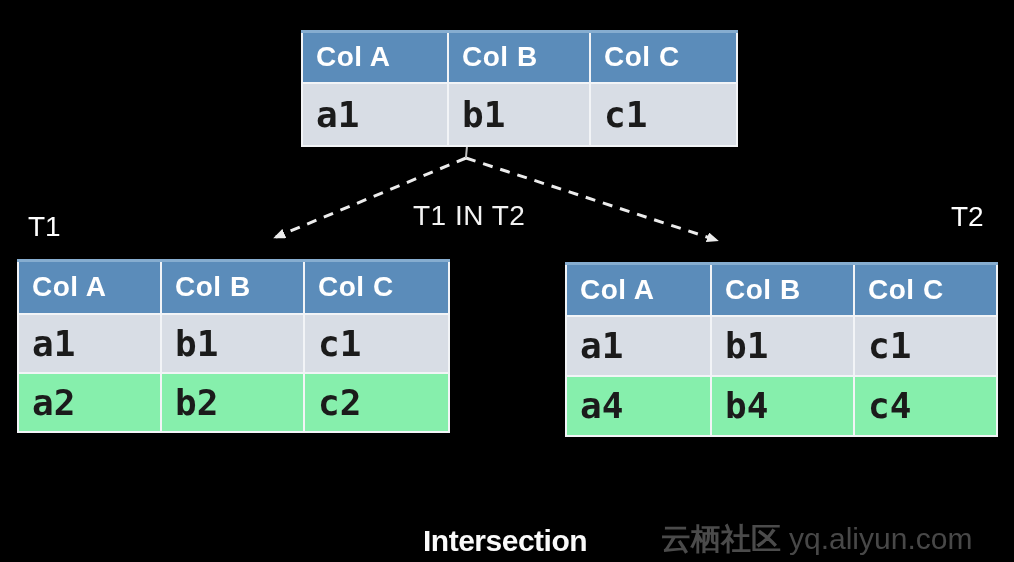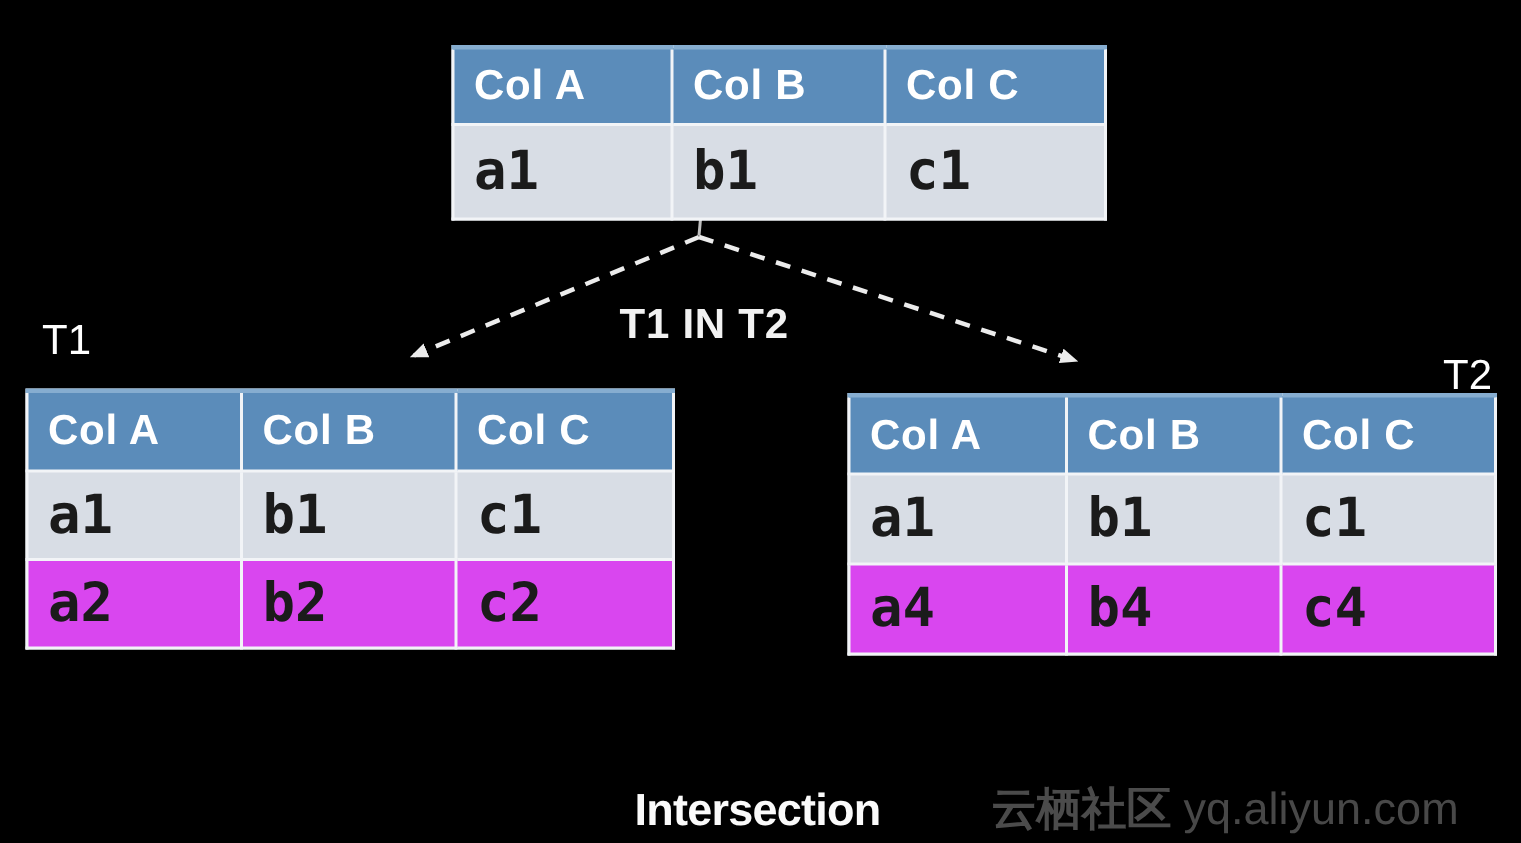--- a/index.html
+++ b/index.html
@@ -35,46 +35,46 @@
     font-family: "DejaVu Sans Mono", monospace;
     font-weight: bold;
     font-size: 36px;
     color: #1b1b1b;
     text-align: left;
     padding: 0 0 0 13px;
     border: 2px solid #f2f4f7;
     vertical-align: middle;
   }
   .tbl .row-dark td { background: #d8dde5; }
-  .tbl .row-light td { background: #d946ef; margin-left: 16px; }
+  .tbl .row-light td { background: #86efac; margin-left: 16px; }
 
   #result-table { left: 301px; top: 30px; width: 435px; }
   #result-table th { height: 51px; }
   #result-table td { height: 63px; }
 
   #t1-table { left: 17px; top: 259px; width: 431px; }
   #t1-table th { height: 53px; }
   #t1-table td { height: 59px; }
 
   #t2-table { left: 565px; top: 262px; width: 431px; }
   #t2-table th { height: 52px; }
   #t2-table td { height: 60px; }
 
   .side-label {
     position: absolute;
     color: #ffffff;
     font-weight: normal;
     font-size: 28px;
   }
   #t1-label { left: 28px; top: 211px; }
-  #t2-label { left: 951px; top: 234px; margin-left: 11px; }
+  #t2-label { left: 951px; top: 201px; }
 
   #relation-label {
     position: absolute; left: 413px; top: 200px;
-    color: #f2f2f2; font-weight: bold; font-size: 28px; letter-spacing: 0.5px;
+    color: #f2f2f2; font-weight: normal; font-size: 28px; letter-spacing: 0.5px;
   }
   #operation-label {
     position: absolute; left: 423px; top: 524px;
     color: #fafafa; font-weight: bold; font-size: 30px; letter-spacing: -0.5px;
   }
   #watermark {
     position: absolute; left: 661px; top: 519px;
     color: #4b4b4b; font-size: 30px; white-space: nowrap;
   }
   #watermark .wm-name { font-weight: bold; margin-right: 8px; }

